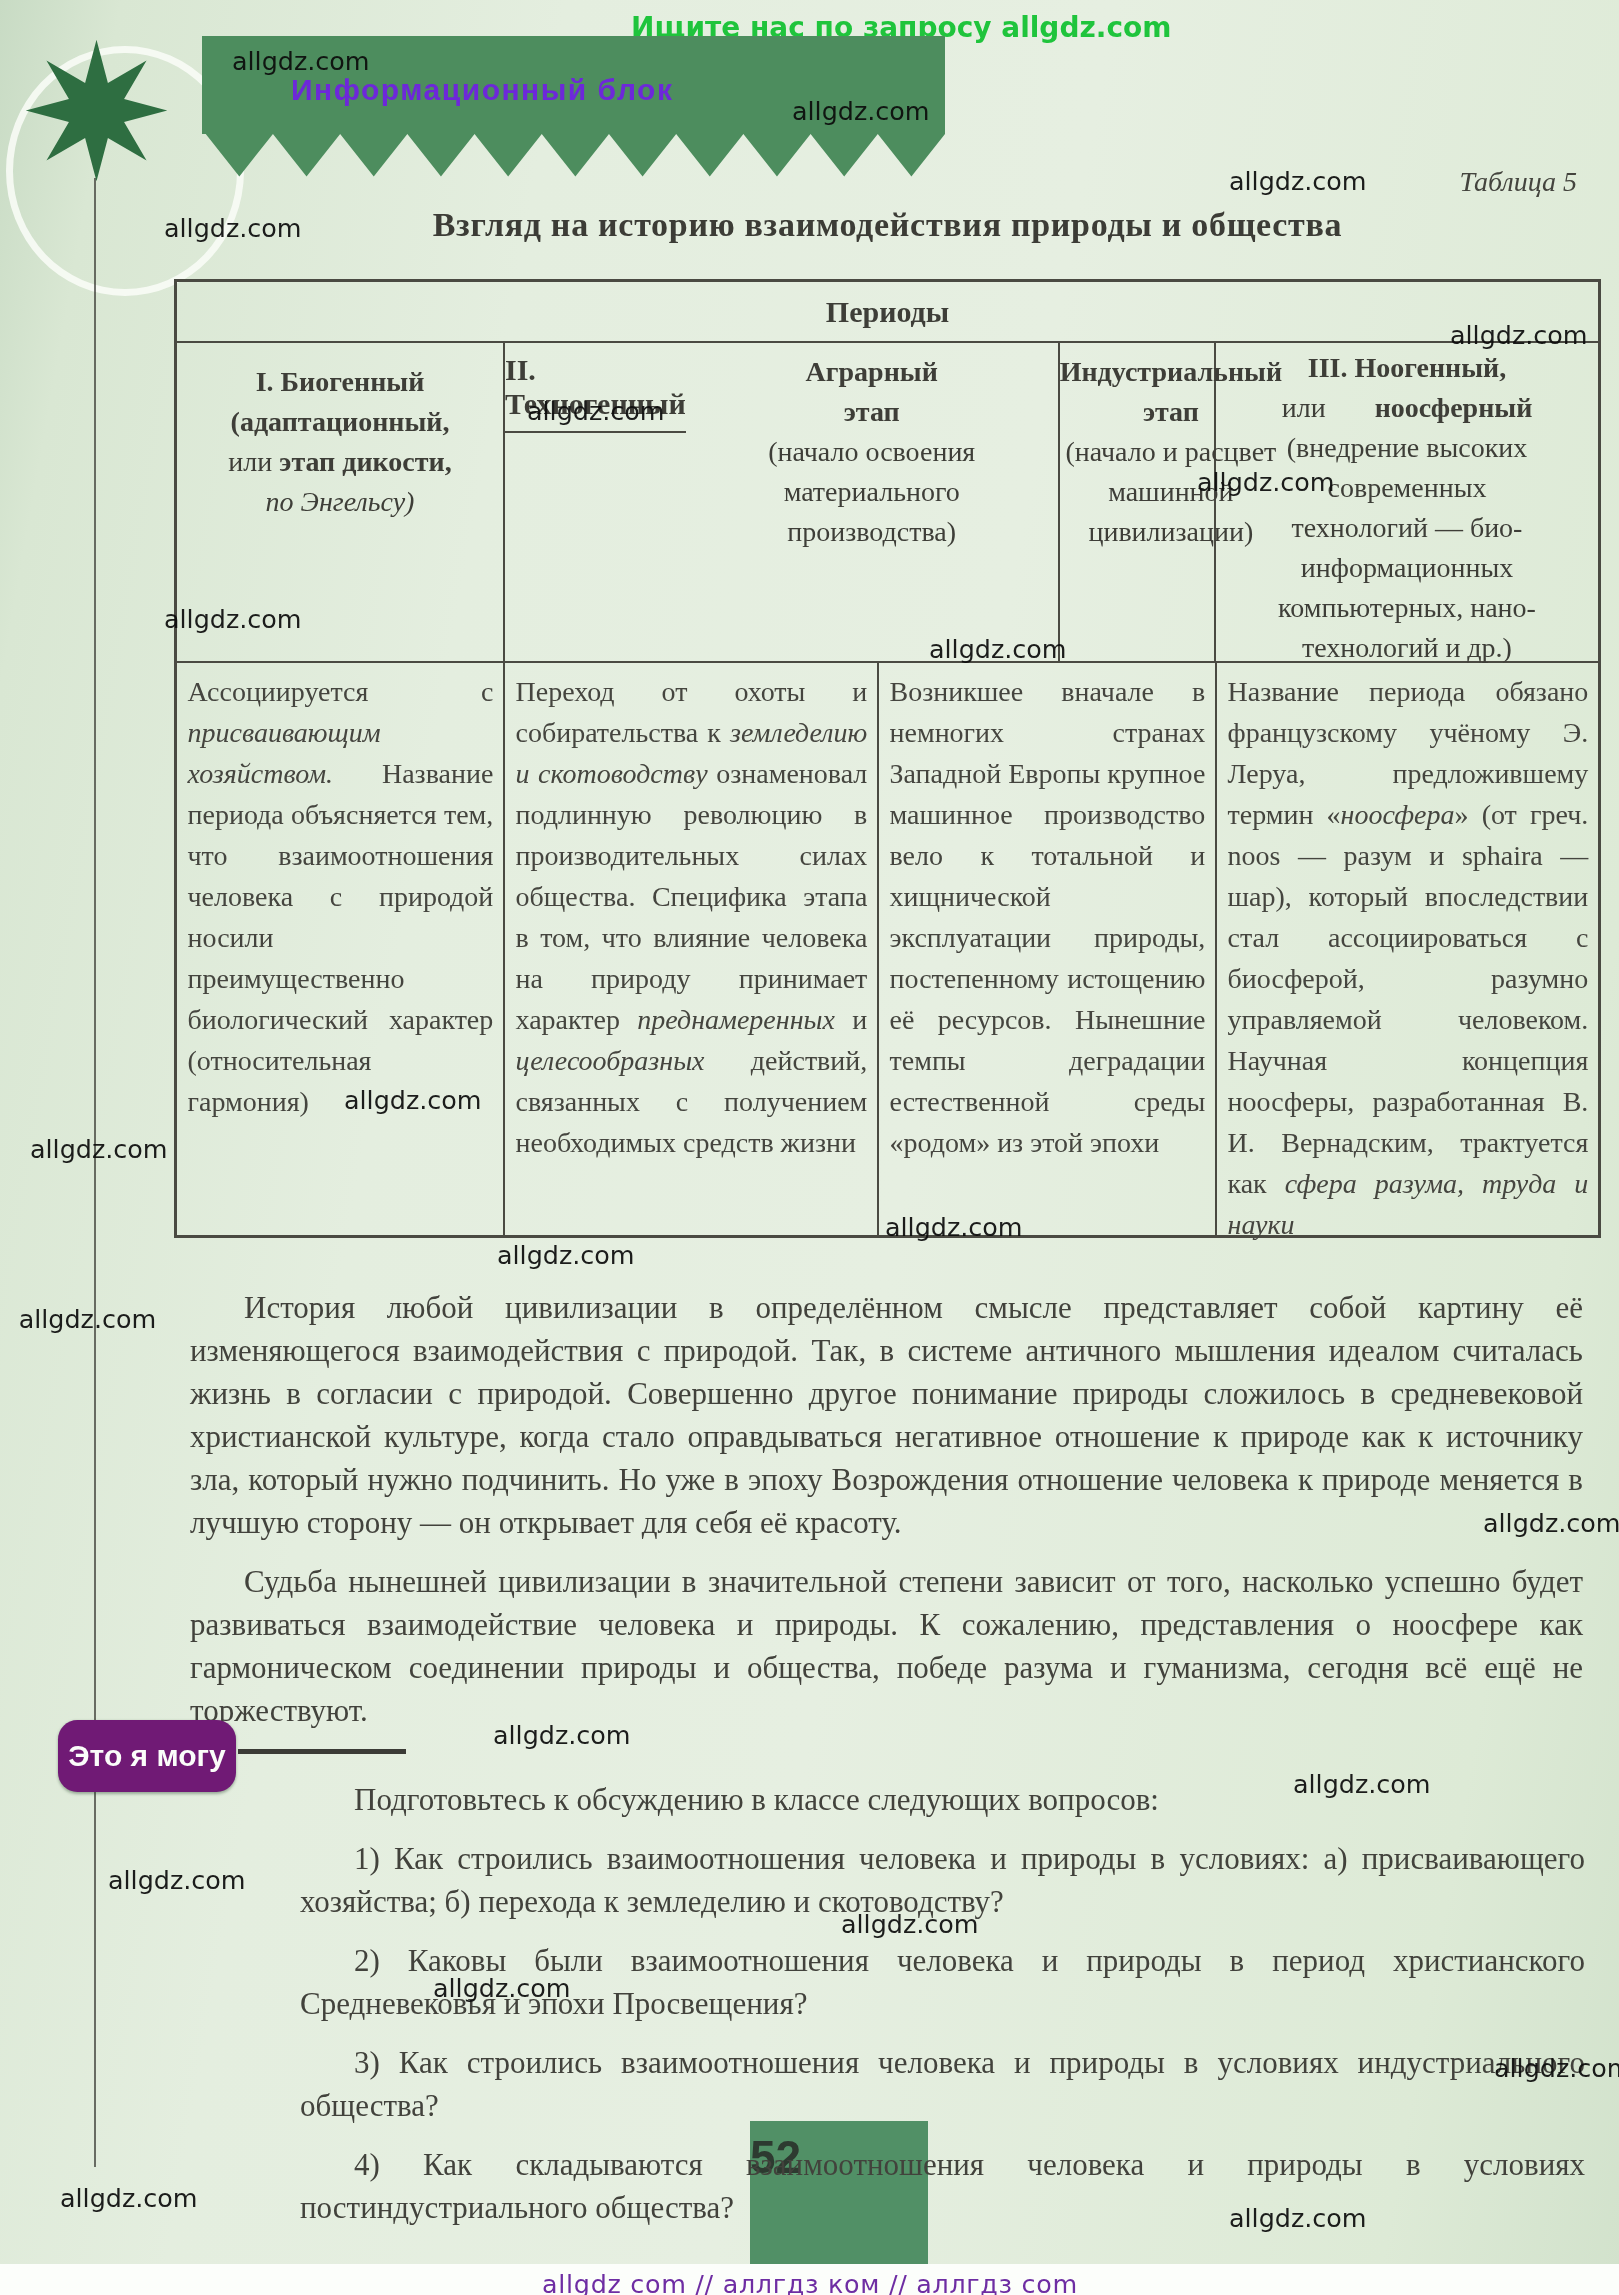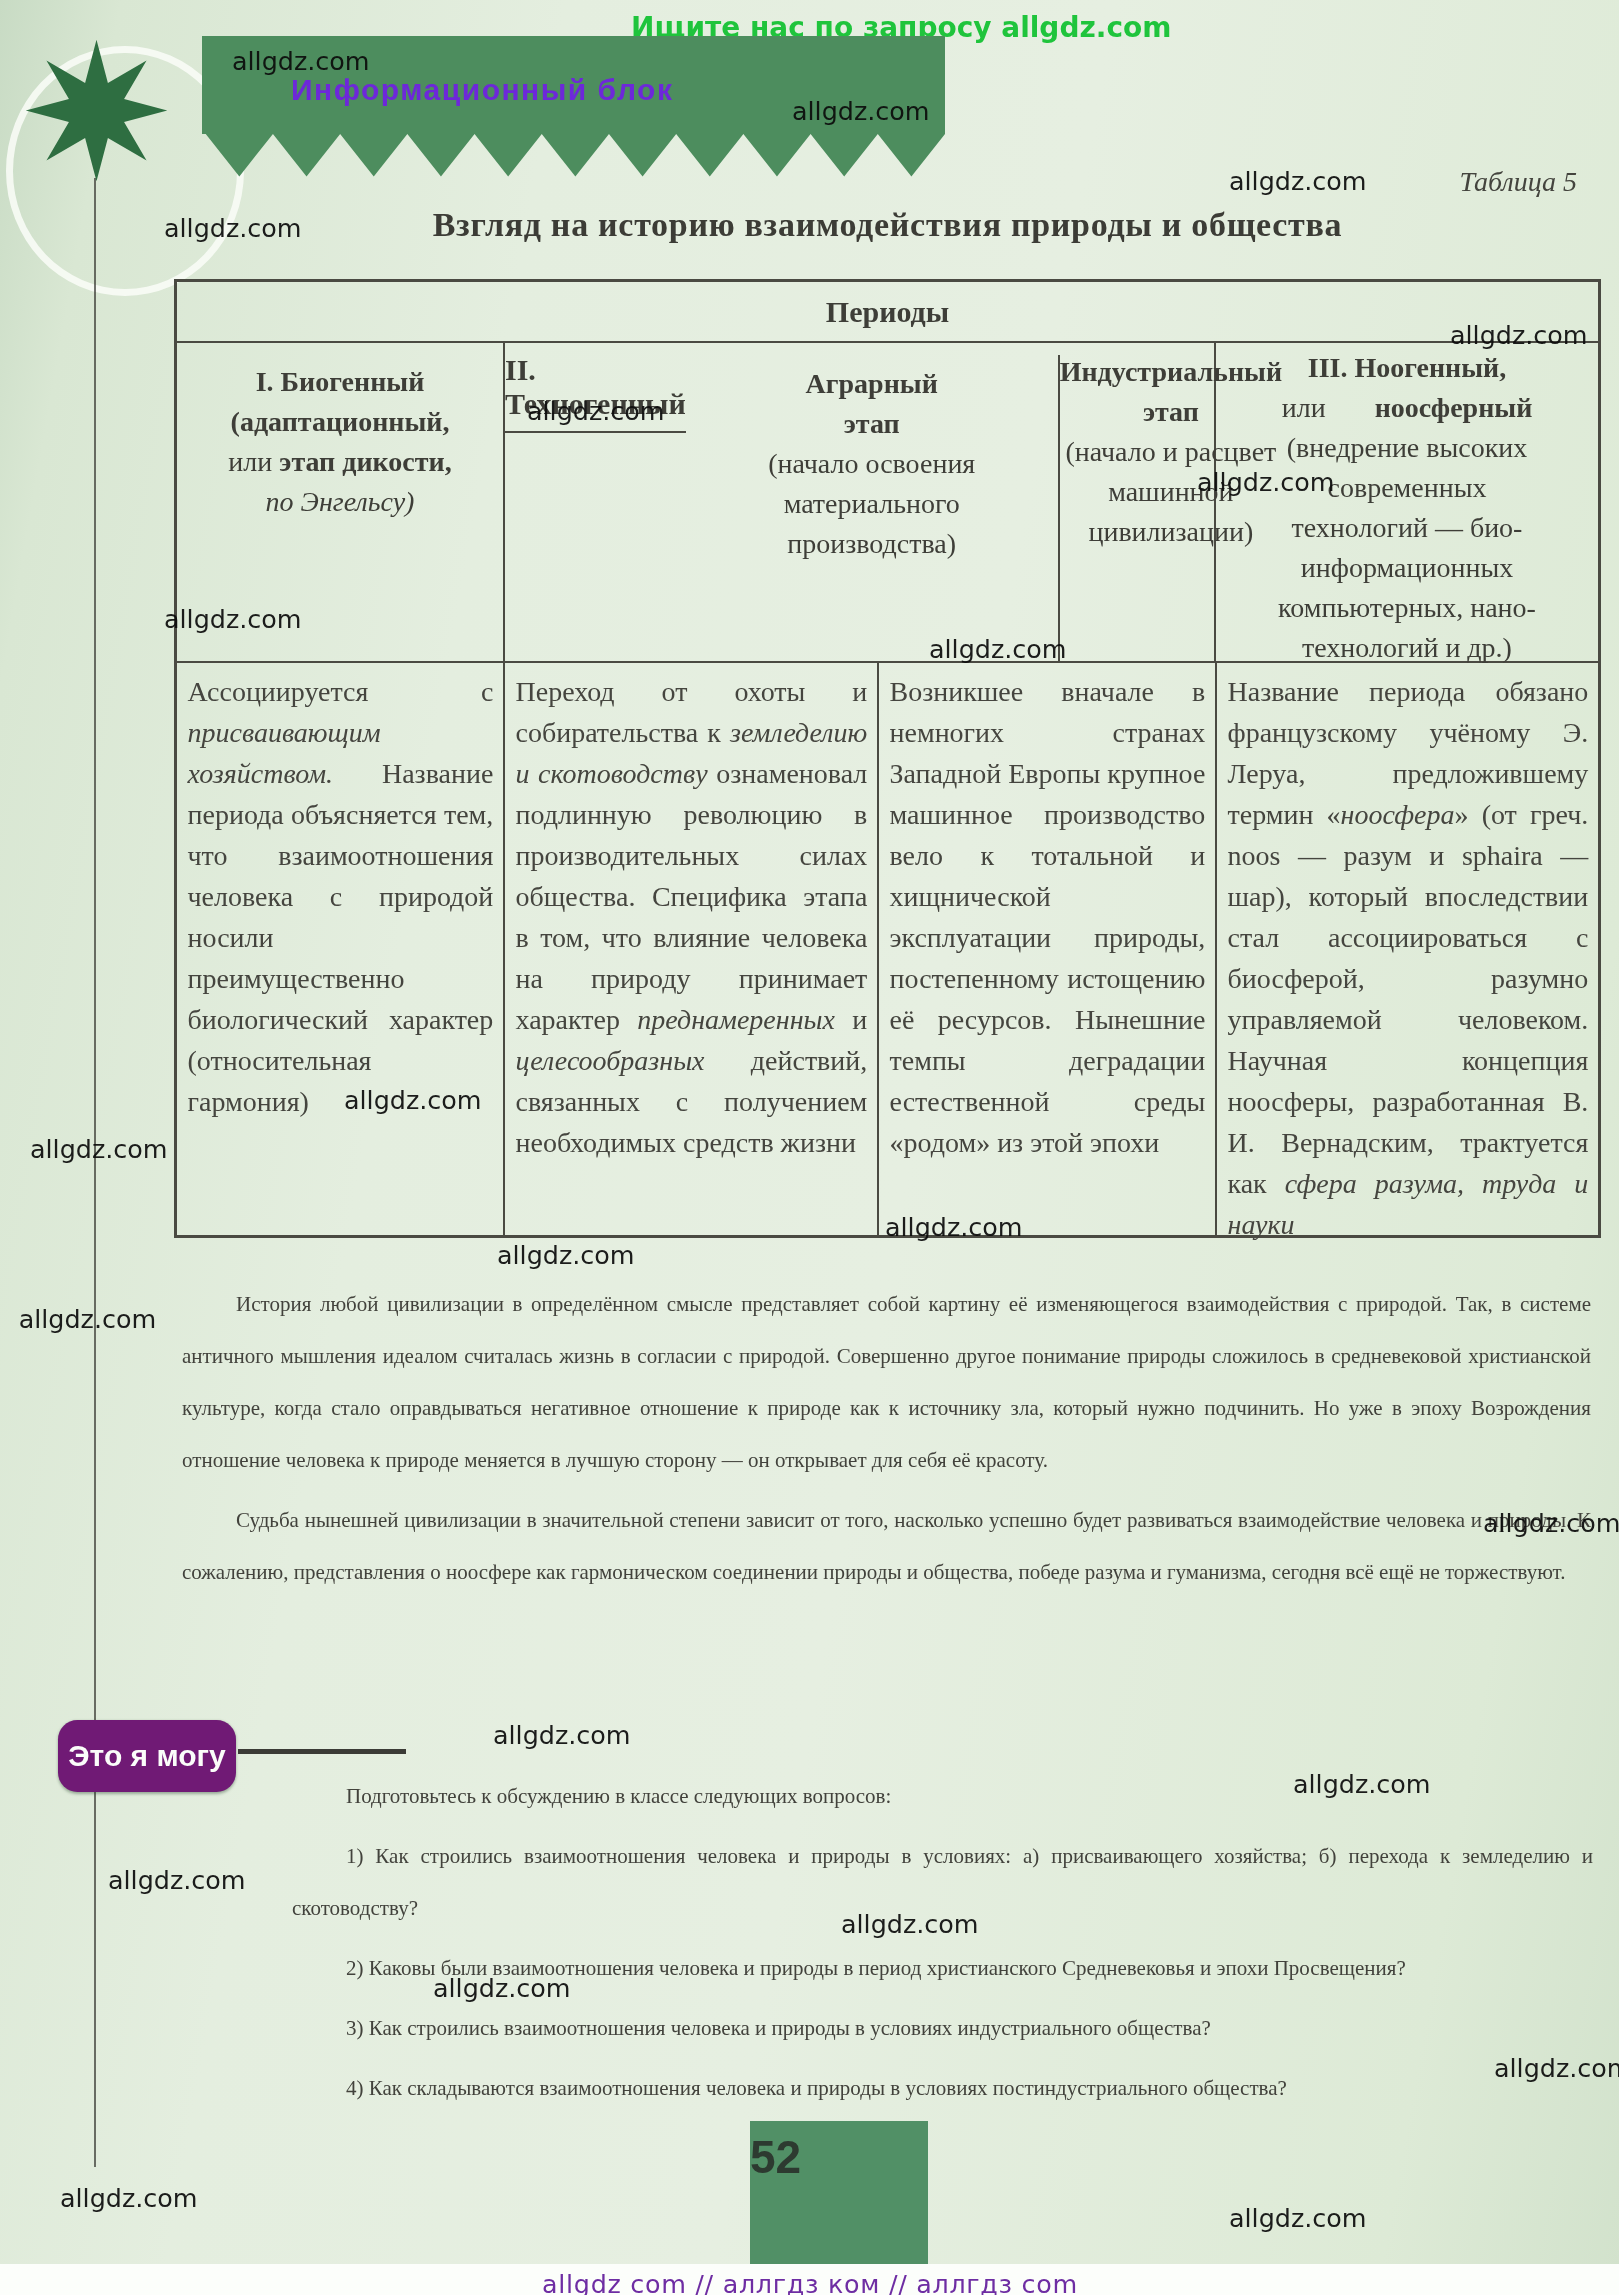--- a/index.html
+++ b/index.html
@@ -24,32 +24,32 @@
   .cell{box-sizing:border-box;}
   .t-periods{height:61px;border-bottom:2.2px solid #4a4a42;display:flex;align-items:center;justify-content:center;
           font-weight:bold;font-size:30px;color:#3e3e38;}
   .t-cols{display:flex;height:318px;border-bottom:2.2px solid #4a4a42;}
   .hc{text-align:center;font-size:28px;line-height:40px;white-space:pre-line;color:#3e3e38;}
   .c1{width:328px;border-right:2.2px solid #4a4a42;padding-top:19.4px;}
   .c2{width:711px;border-right:2.2px solid #4a4a42;display:flex;flex-direction:row;}
   .c2h{height:90px;border-bottom:2.2px solid #4a4a42;display:flex;align-items:center;justify-content:center;
        font-weight:bold;font-size:30px;color:#3e3e38;}
   .c2sub{flex:1;display:flex;}
-  .c2a{width:374px;border-right:2.2px solid #4a4a42;padding-top:9px;margin-top:12px;}
+  .c2a{width:374px;border-right:2.2px solid #4a4a42;padding-top:9px;}
   .c2b{flex:1;padding-top:9px;}
   .c3{flex:1;padding-top:4.5px;}
   .t-body{display:flex;height:572px;}
   .bc{font-size:28px;line-height:41px;text-align:justify;padding:7.5px 9.7px 0 10.5px;hyphens:auto;color:#45453f;}
   .b1{width:328px;border-right:2.2px solid #4a4a42;}
   .b2{width:374px;border-right:2.2px solid #4a4a42;}
   .b3{width:338px;border-right:2.2px solid #4a4a42;}
   .b4{flex:1;}
   
   .para{left:174px;top:1270px;width:1425px;z-index:3;}
-  .para p,.tasks p{font-size:21px;line-height:52px;text-align:justify;text-indent:54px;margin:8px;color:#42423c;hyphens:auto;}
+  .para p,.tasks p{font-size:31px;line-height:43px;text-align:justify;text-indent:54px;margin:16px;color:#42423c;hyphens:auto;}
   .badge{left:58px;top:1720px;width:178px;height:72px;background:#701a75;border-radius:19.4px;z-index:3;
          display:flex;align-items:center;justify-content:center;
          font:bold 30px "Liberation Sans",sans-serif;color:#fbfdfa;box-shadow:0 1.5px 3px rgba(40,70,45,.4);}
   .badge-line{left:238px;top:1749px;width:168px;height:4.5px;background:#3b3b36;z-index:3;}
   .tasks{left:284px;top:1762px;width:1317px;z-index:3;}
   
   .pagebox{left:750px;top:2121px;width:178px;height:143px;background:#519066;z-index:2;}
   .pagenum{width:100%;text-align:left;margin-top:9px;font:bold 46px "Liberation Sans",sans-serif;color:#2d3a30;}
   .whitebar{left:0;top:2264px;width:1620px;height:31px;background:#fcfefb;z-index:4;}
   .footer{left:0;top:2269px;width:1620px;text-align:center;z-index:5;

